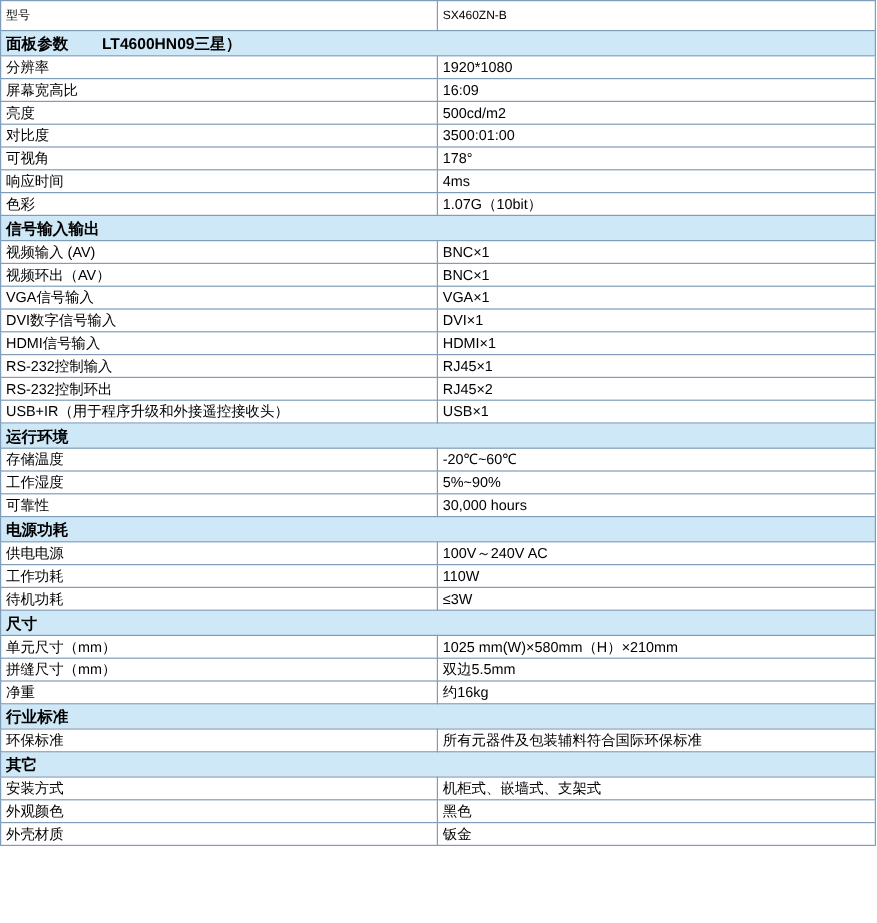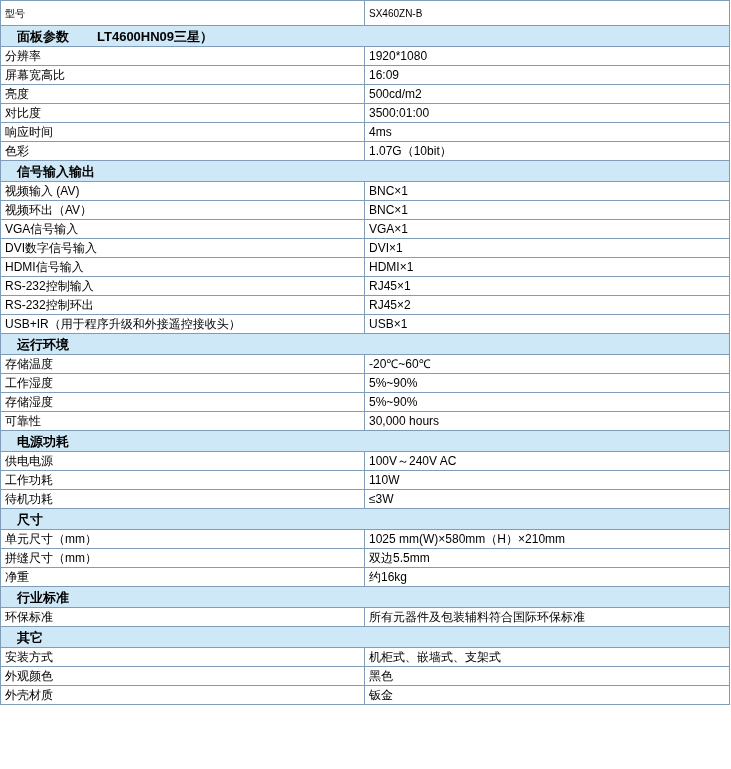--- a/index.html
+++ b/index.html
@@ -41,21 +41,21 @@
     padding-top: 2px;
     padding-bottom: 2px;
   }
 
   
   tr.section td {
     background: #cfe8f7;
     font-weight: bold;
     font-size: 13px;
     height: 18px;
-    padding: 1px 16px;
+    padding: 1px 4px;
     border: 1px solid #7f9db9;
     margin-top: 12px;
   }
   .sec-title {
     font-weight: bold;
   }
   .sec-extra {
     font-weight: bold;
     padding-left: 28px;
   }
@@ -94,20 +94,24 @@
       </tr>
       <tr>
         <td class="label">亮度</td>
         <td class="value">500cd/m2</td>
       </tr>
       <tr>
         <td class="label">对比度</td>
         <td class="value">3500:01:00</td>
       </tr>
       <tr>
+        <td class="label">可视角</td>
+        <td class="value">178°</td>
+      </tr>
+      <tr>
         <td class="label">响应时间</td>
         <td class="value">4ms</td>
       </tr>
       <tr>
         <td class="label">色彩</td>
         <td class="value">1.07G（10bit）</td>
       </tr>
       <tr class="section">
         <td colspan="2"><span class="sec-title">信号输入输出</span></td>
       </tr>
@@ -148,24 +152,20 @@
       </tr>
       <tr>
         <td class="label">存储温度</td>
         <td class="value">-20℃~60℃</td>
       </tr>
       <tr>
         <td class="label">工作湿度</td>
         <td class="value">5%~90%</td>
       </tr>
       <tr>
-        <td class="label">存储湿度</td>
-        <td class="value">5%~90%</td>
-      </tr>
-      <tr>
         <td class="label">可靠性</td>
         <td class="value">30,000 hours</td>
       </tr>
       <tr class="section">
         <td colspan="2"><span class="sec-title">电源功耗</span></td>
       </tr>
       <tr>
         <td class="label">供电电源</td>
         <td class="value">100V～240V AC</td>
       </tr>

